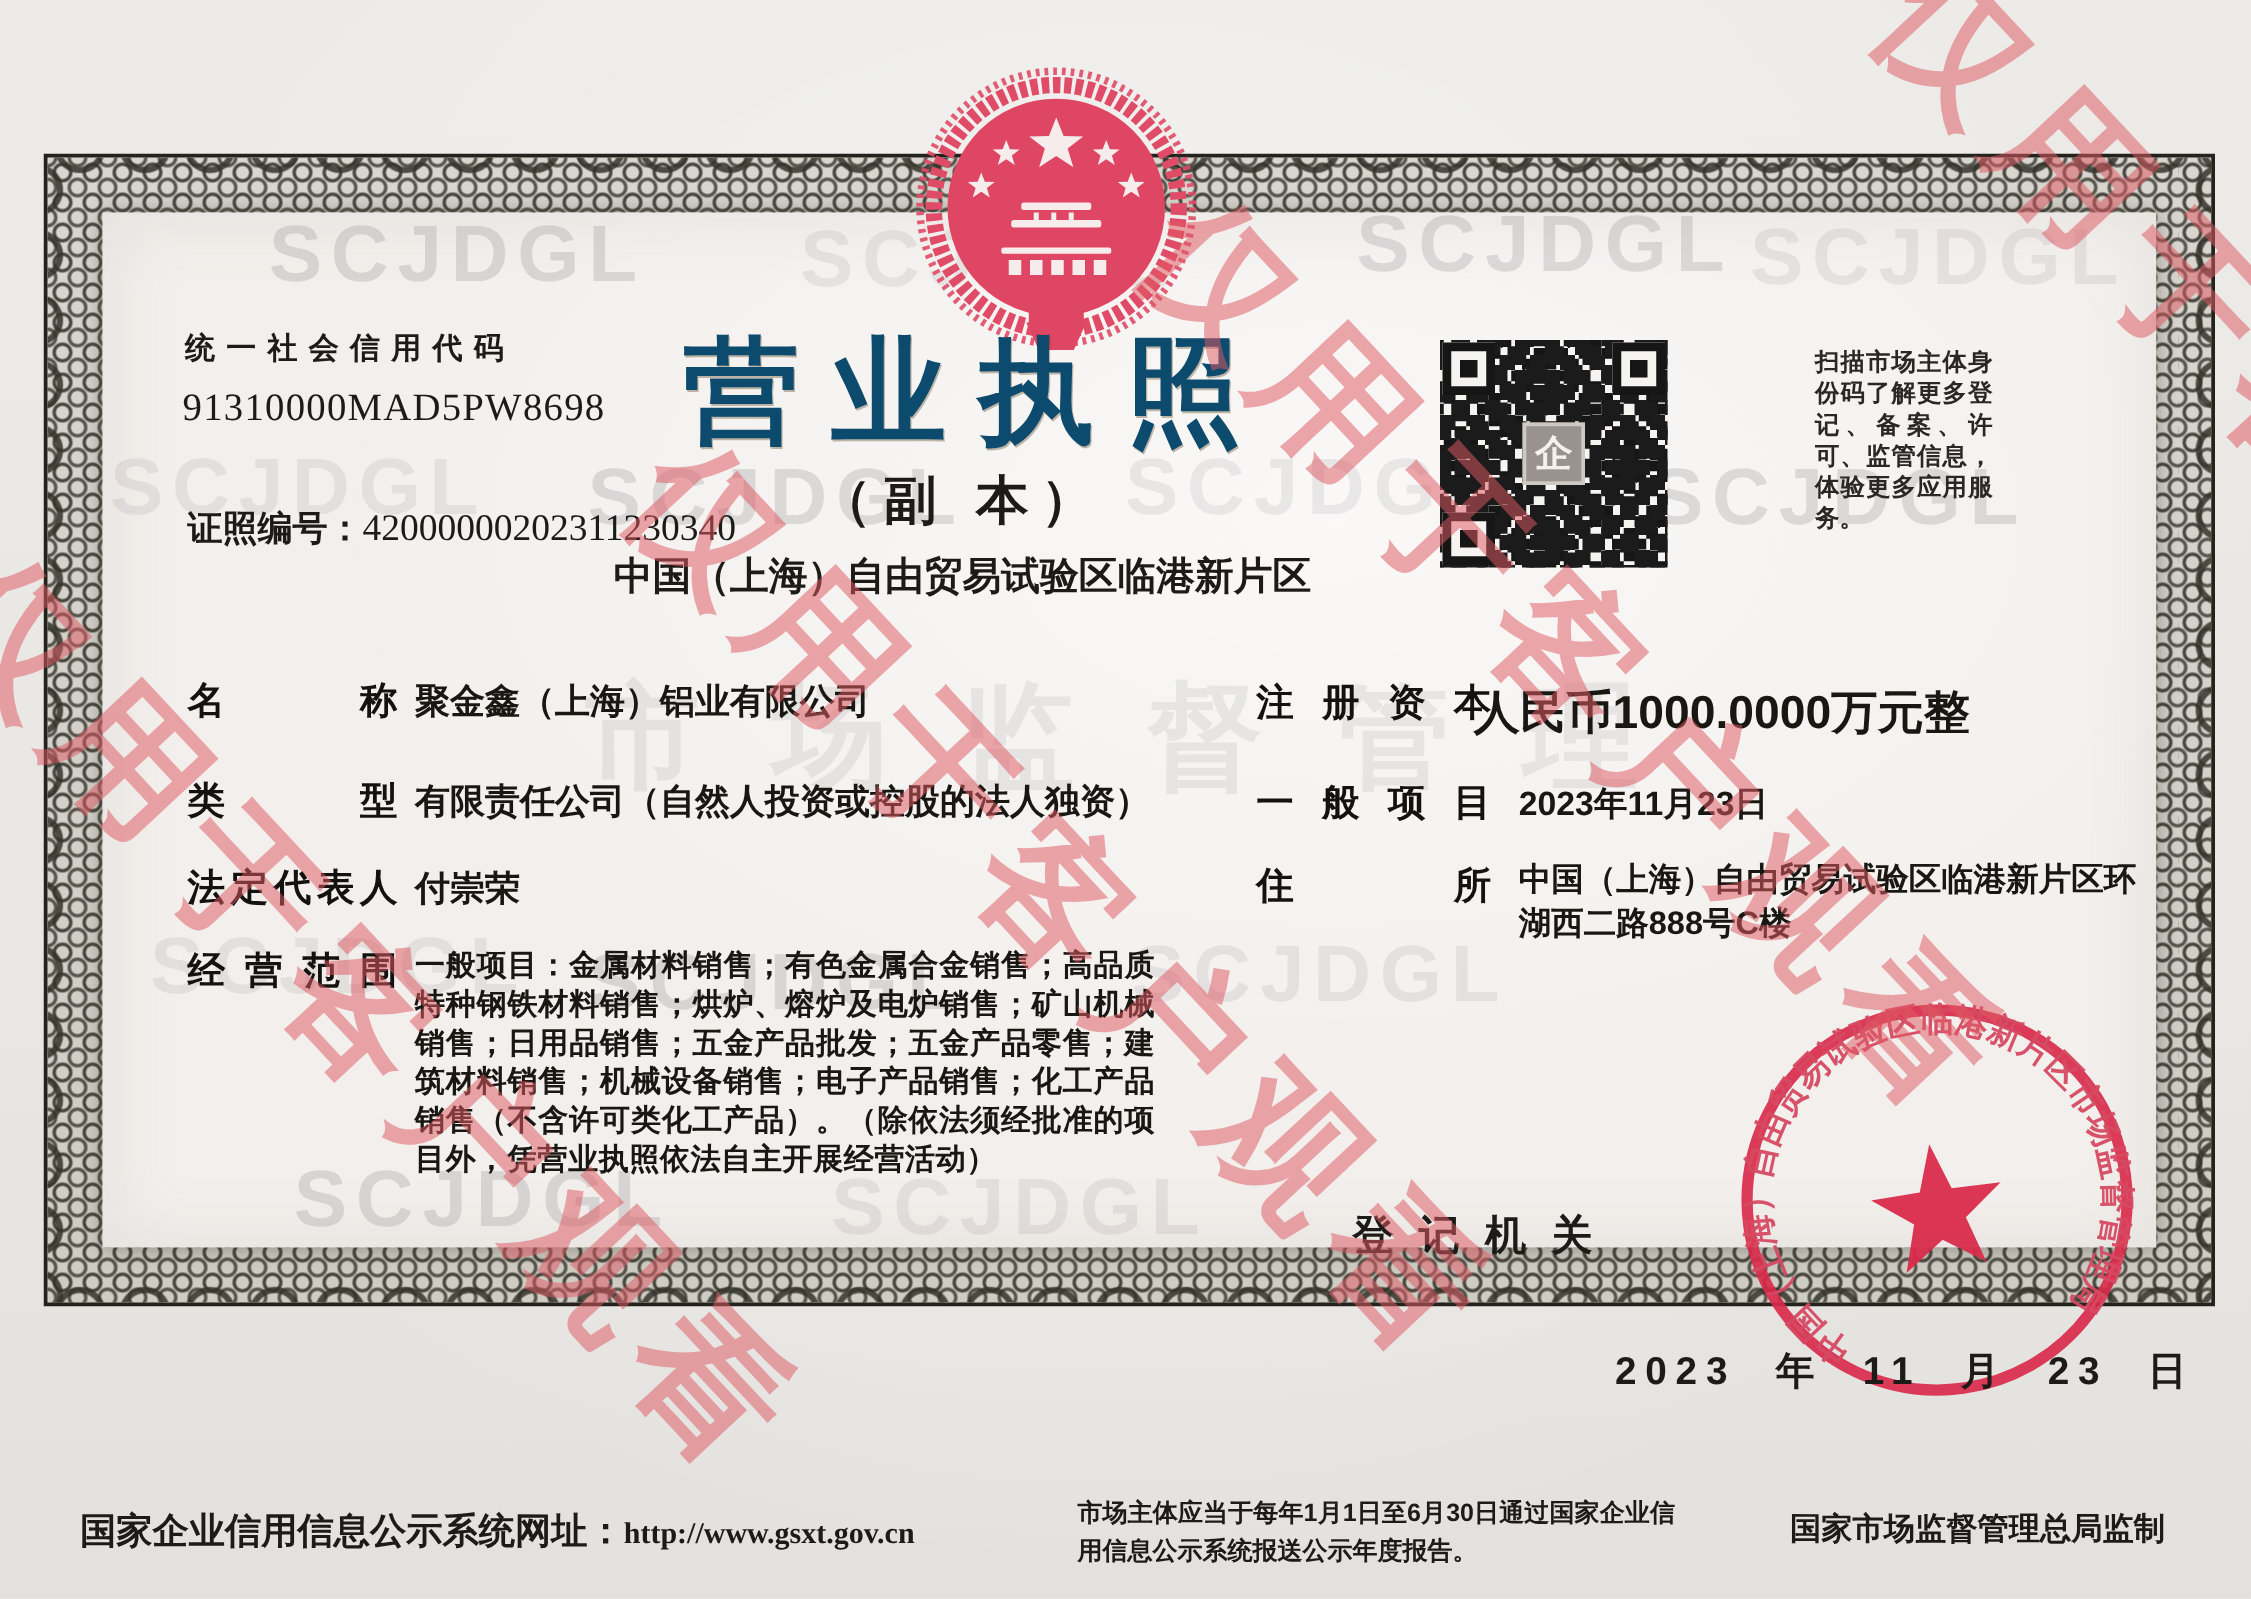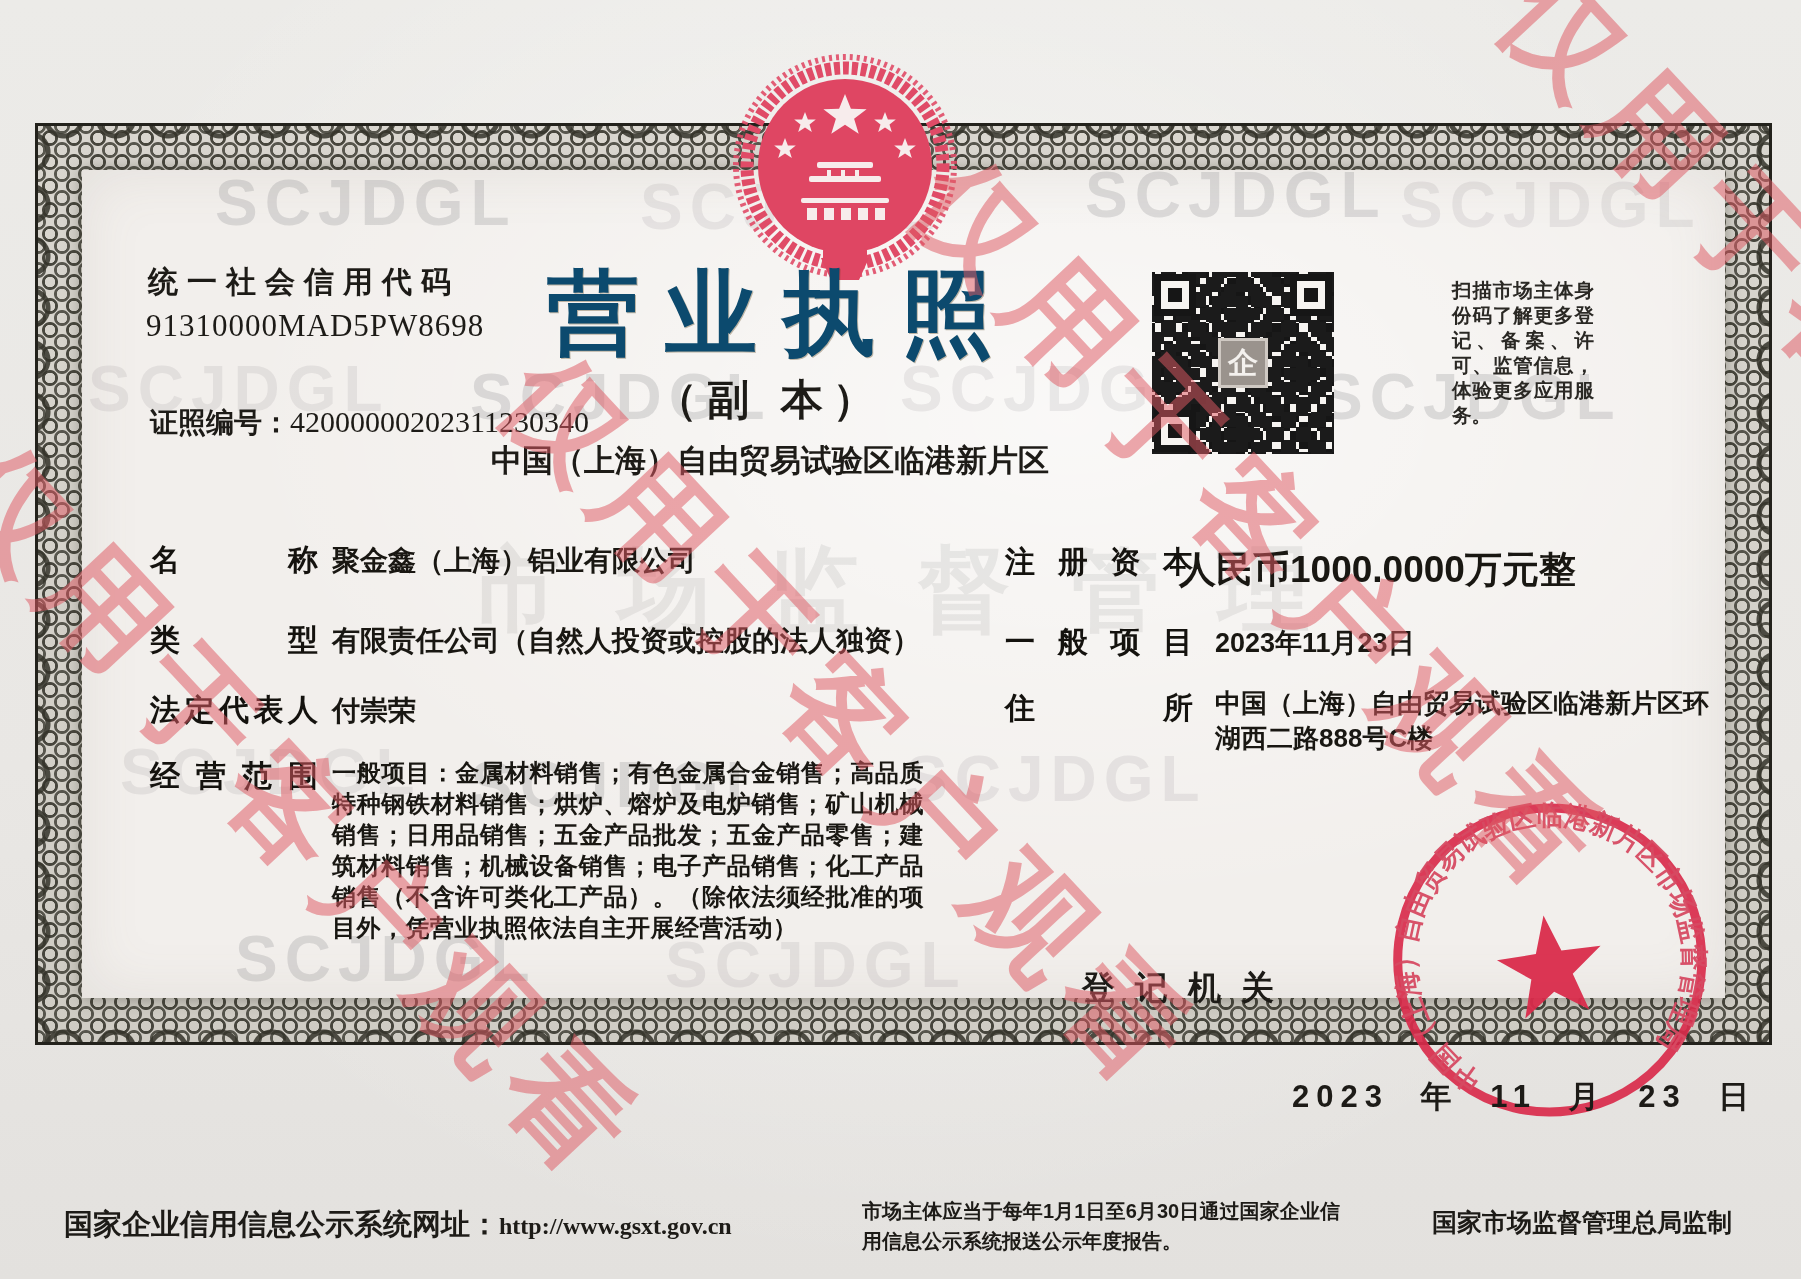--- a/index.html
+++ b/index.html
@@ -54,21 +54,21 @@
     z-index:30; white-space:nowrap; }
   .wm-red-a { left:28px;  top:412px; }
   .wm-red-b { left:583px; top:322px; }
   .wm-red-c { left:993px; top:126px; }
   .wm-red-d { left:1582px; top:-62px; }
 
   
   .emblem { position:absolute; left:723px; top:50px; z-index:6; }
 
   
-  .credit-label { position:absolute; left:148px; top:262px; font-size:30px; font-weight:bold;
+  .credit-label { position:absolute; left:148px; top:262px; font-size:24px; font-weight:bold;
     letter-spacing:9px; z-index:10; }
   .credit-code { position:absolute; left:146px; top:308px; font-size:31px;
     font-family:"Liberation Serif", serif; letter-spacing:1px; z-index:10; }
   .license-line { position:absolute; left:150px; top:404px; z-index:10; white-space:nowrap; }
   .license-line .lbl { font-size:28px; font-weight:bold; }
   .license-line .num { font-size:30px; font-family:"Liberation Serif", serif; }
 
   .title { position:absolute; left:505px; top:252px; width:530px; text-align:center;
     font-size:92px; font-weight:800; letter-spacing:26px; text-indent:26px;
     color:#0c4a6e; z-index:10; text-shadow:1px 1px 0 rgba(80,60,20,0.35); }

